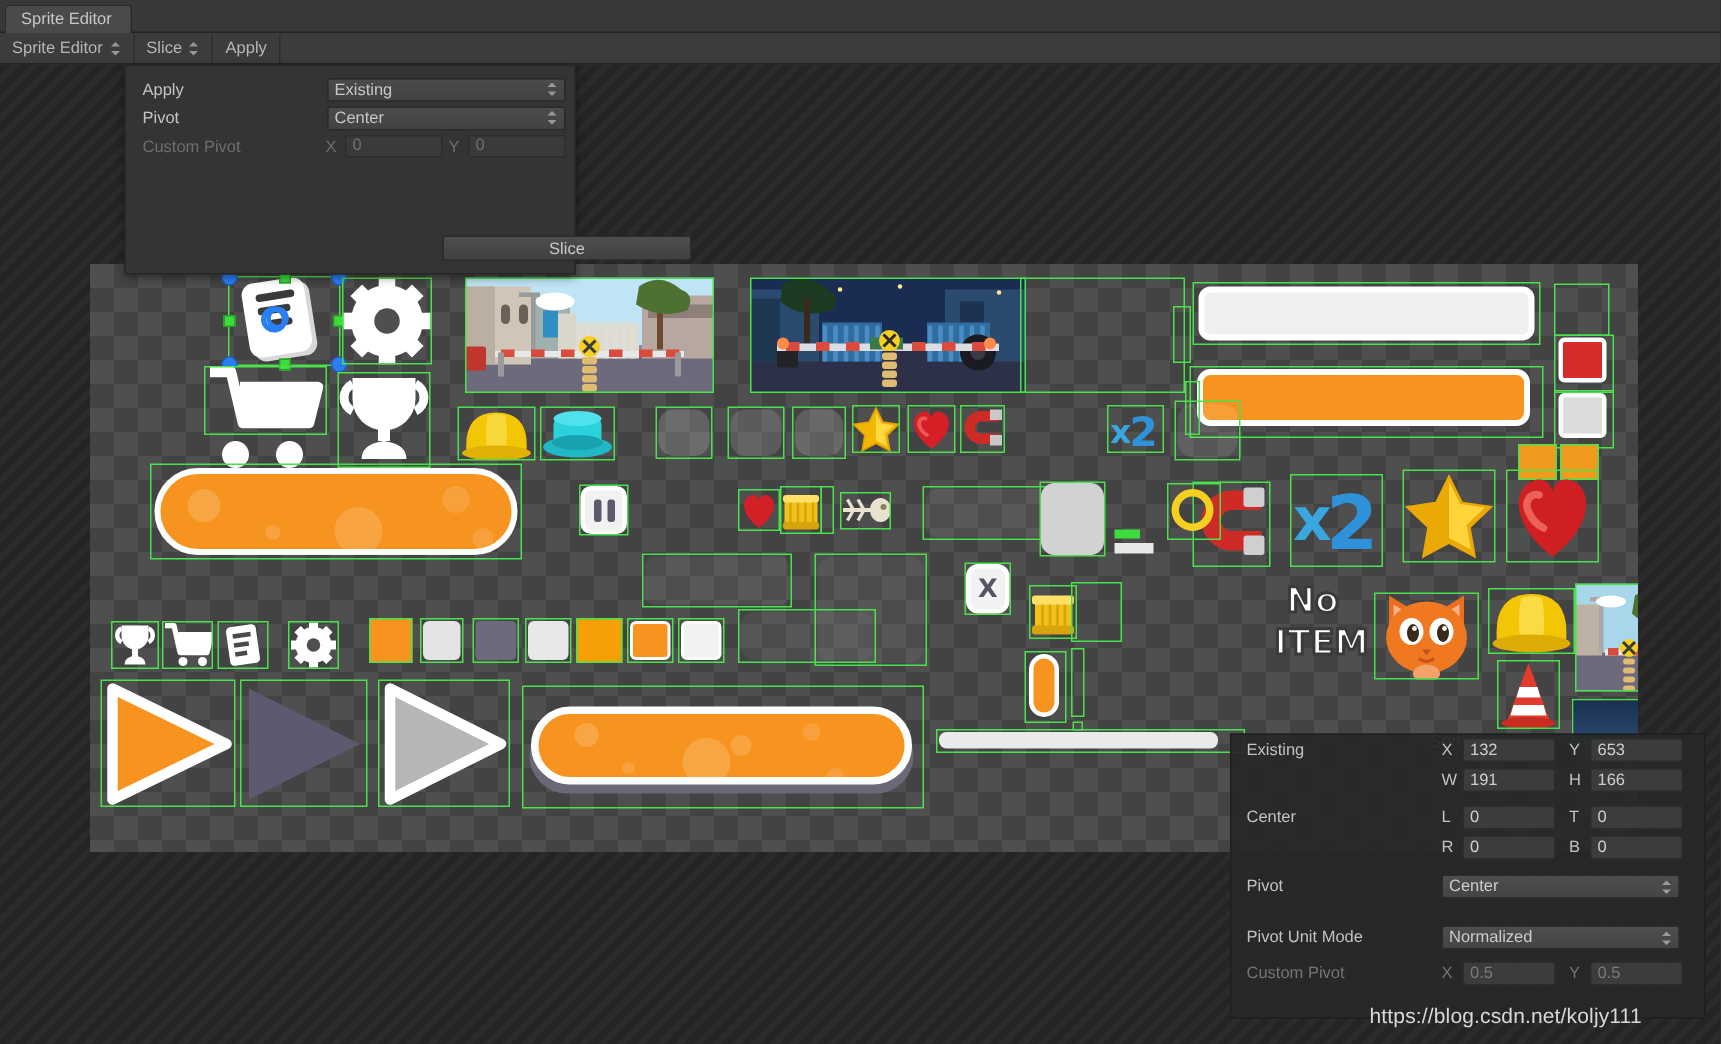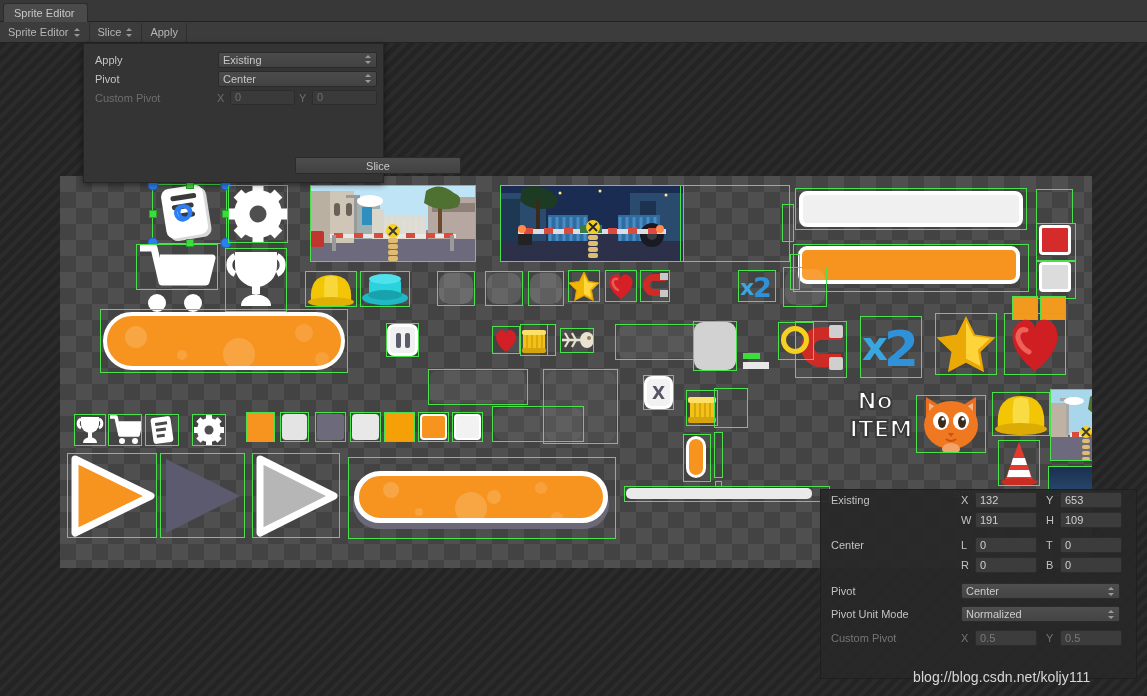--- a/index.html
+++ b/index.html
@@ -851,21 +851,21 @@
       <span class="iaxis">X</span>
       <div class="ifield half">132</div>
       <span class="iaxis" style="margin-left:9px">Y</span>
       <div class="ifield half">653</div>
     </div>
     <div class="irow">
       <div class="ilab"></div>
       <span class="iaxis">W</span>
       <div class="ifield half">191</div>
       <span class="iaxis" style="margin-left:9px">H</span>
-      <div class="ifield half">109</div>
+      <div class="ifield half">166</div>
     </div>
     <div class="irow" style="margin-top:5px">
       <div class="ilab">Center</div>
       <span class="iaxis">L</span>
       <div class="ifield half">0</div>
       <span class="iaxis" style="margin-left:9px">T</span>
       <div class="ifield half">0</div>
     </div>
     <div class="irow">
       <div class="ilab"></div>
@@ -874,31 +874,31 @@
       <span class="iaxis" style="margin-left:9px">B</span>
       <div class="ifield half">0</div>
     </div>
     <div class="irow" style="margin-top:6px">
       <div class="ilab">Pivot</div>
       <div class="idrop">
         <span style="flex:1">Center</span>
         <span class="caret-ud"></span>
       </div>
     </div>
-    <div class="irow" style="margin-top:3px">
+    <div class="irow" style="margin-top:14px">
       <div class="ilab">Pivot Unit Mode</div>
       <div class="idrop">
         <span style="flex:1">Normalized</span>
         <span class="caret-ud"></span>
       </div>
     </div>
     <div class="irow" style="margin-top:4px">
       <div class="ilab dim">Custom Pivot</div>
       <span class="iaxis dim">X</span>
       <div class="ifield half dim">0.5</div>
       <span class="iaxis dim" style="margin-left:9px">Y</span>
       <div class="ifield half dim">0.5</div>
     </div>
   </div>
 
-  <div class="watermark">blog://blog.csdn.net/koljy111</div>
+  <div class="watermark">https://blog.csdn.net/koljy111</div>
 
 </div>
 
 </body></html>

